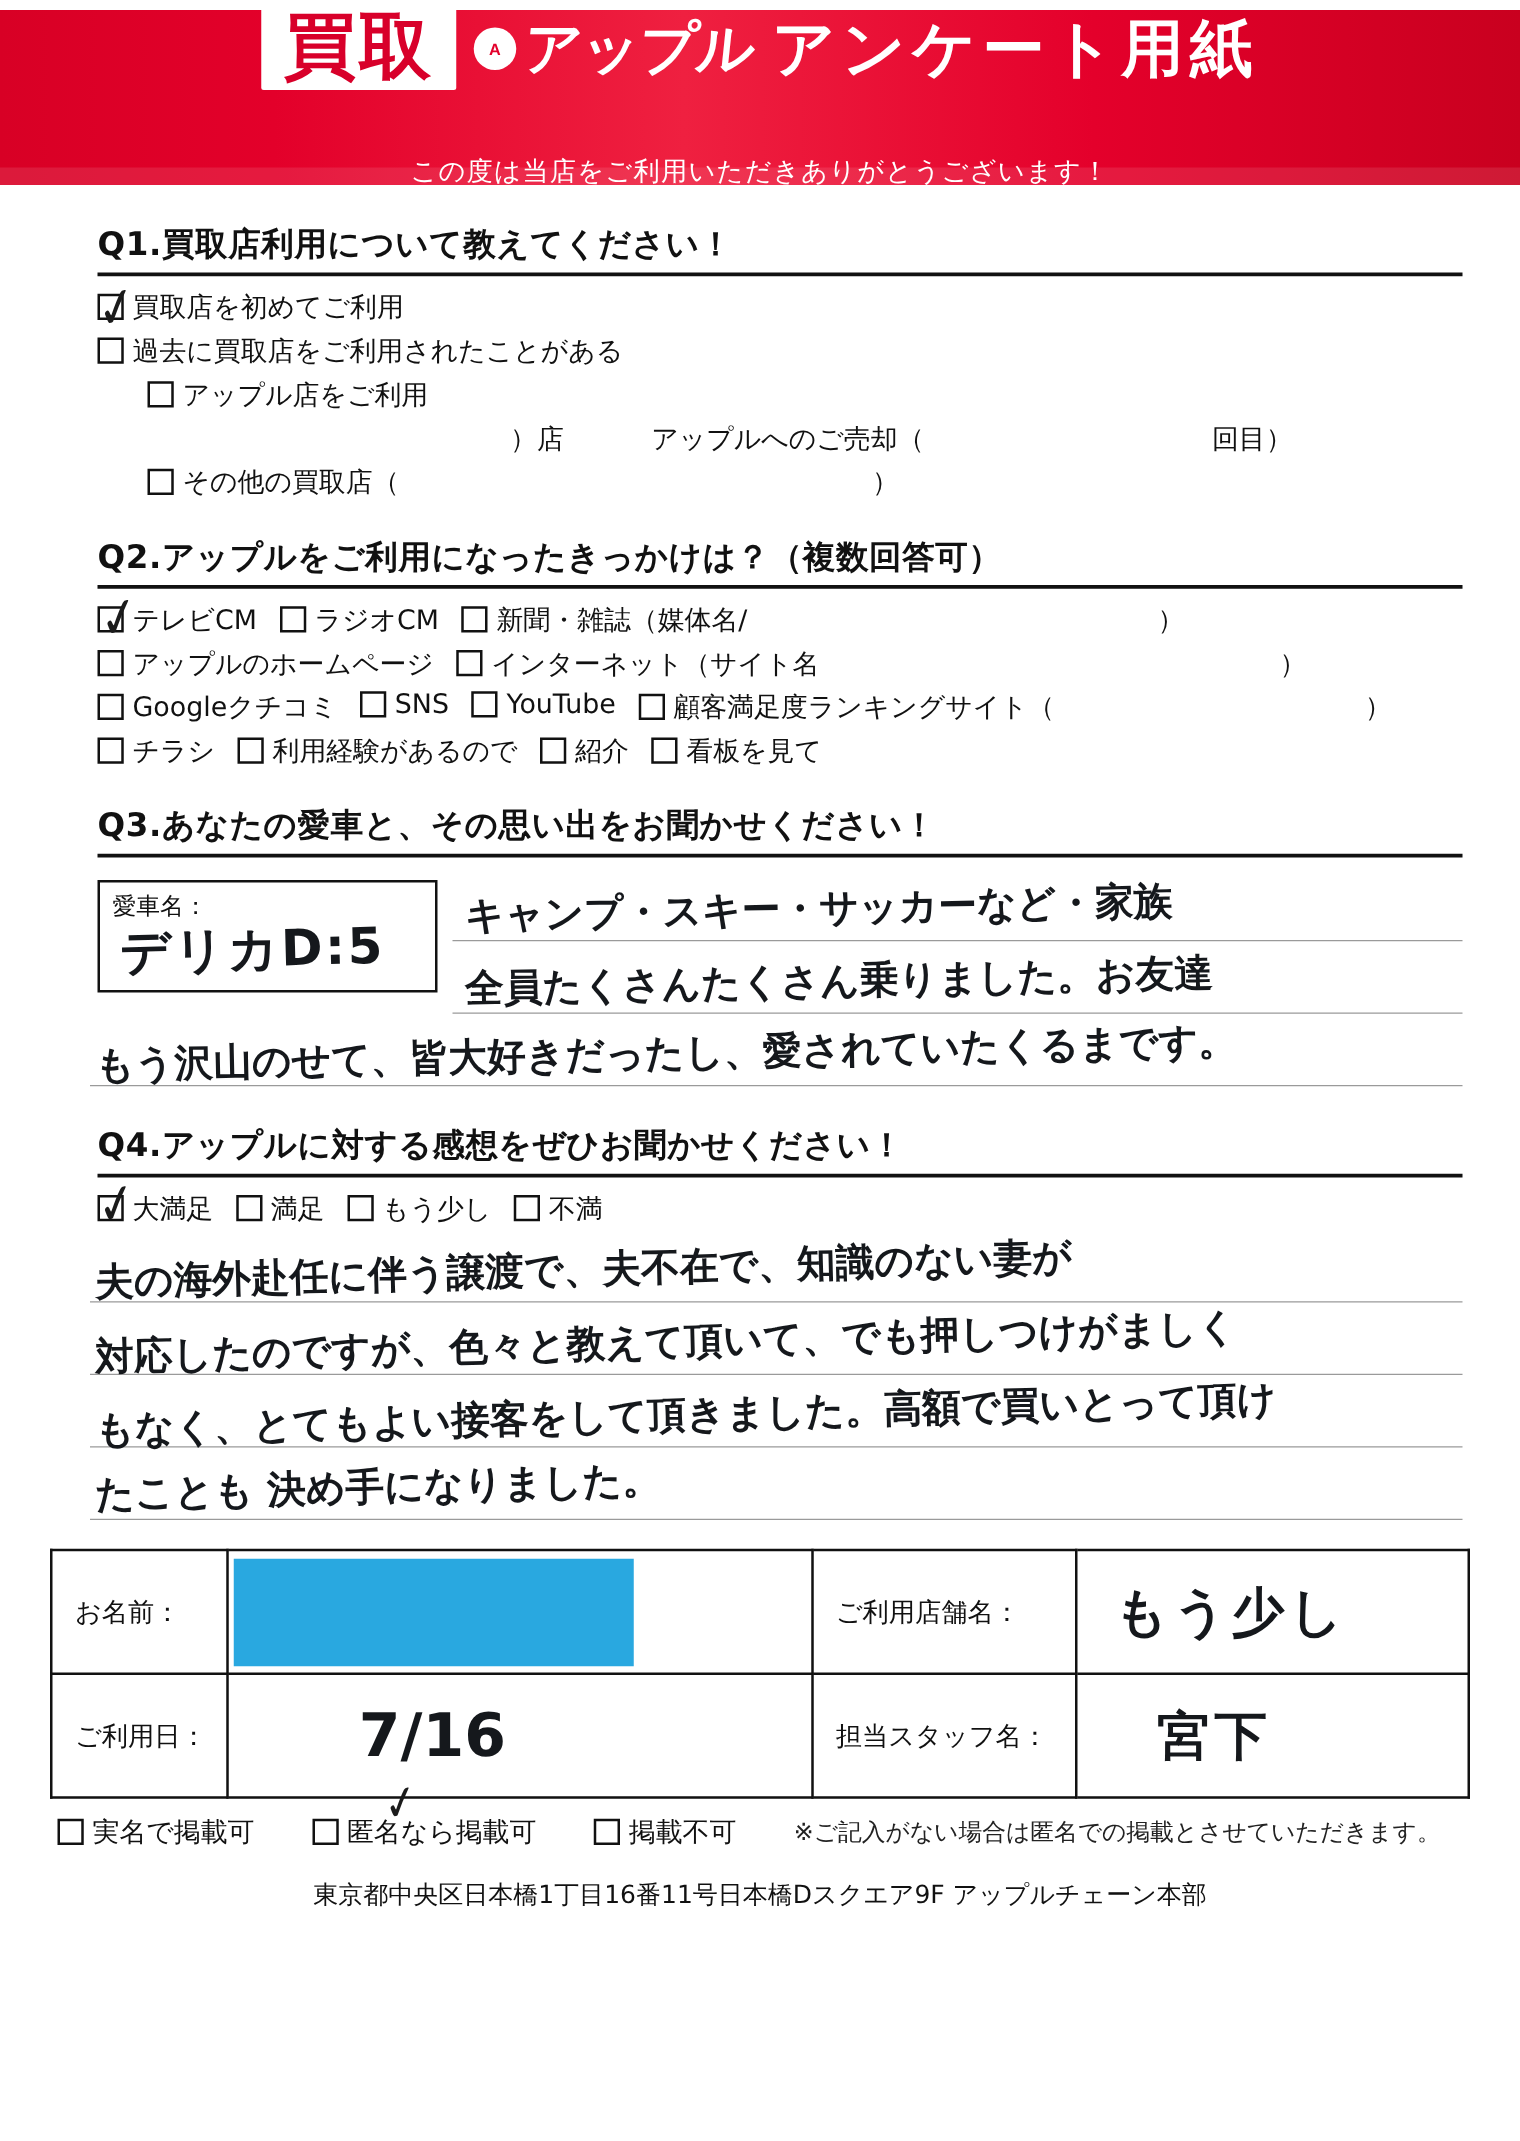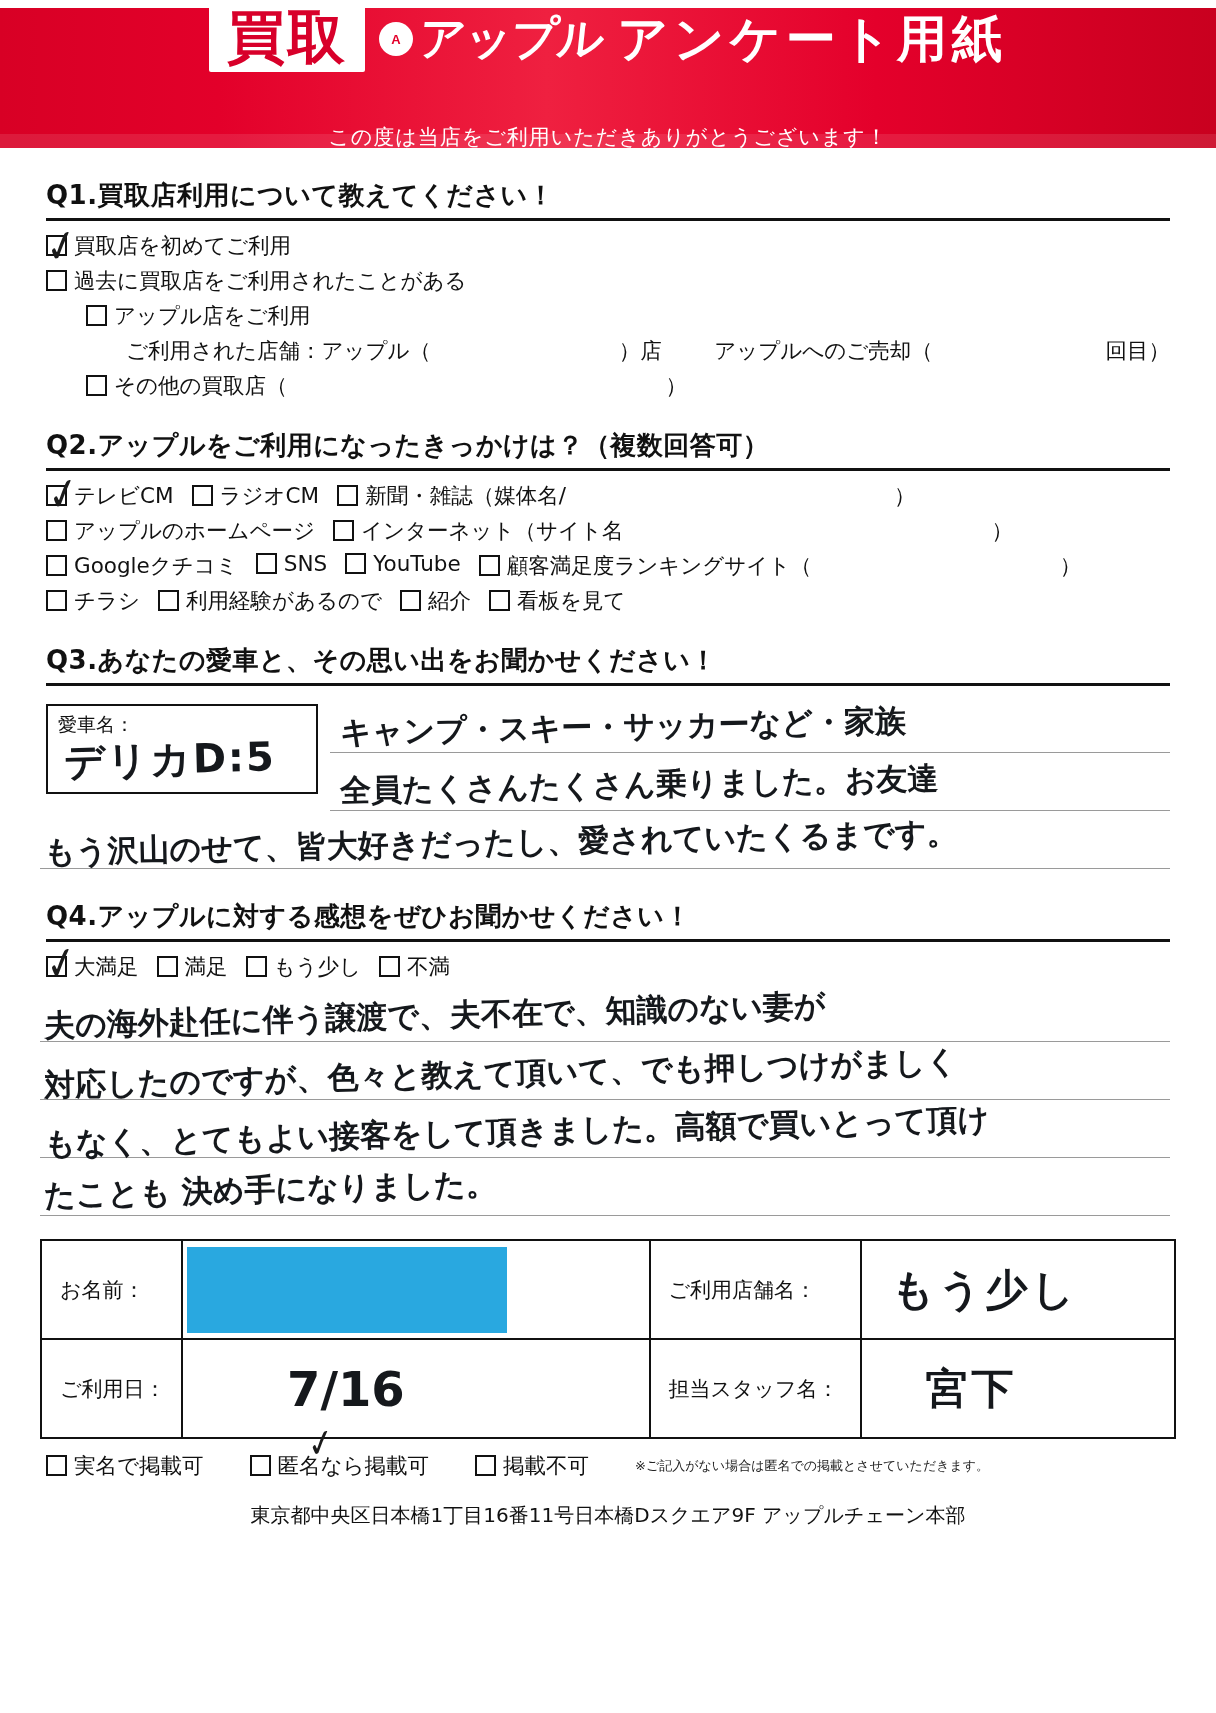--- a/index.html
+++ b/index.html
@@ -72,21 +72,21 @@
     position:absolute; left:0; top:148px; width:1216px;
   }
 
   .qtitle{
     font-size:26px; font-weight:bold; letter-spacing:0.5px;
     font-family:"DejaVu Sans", sans-serif;
     padding-bottom:5px;
     border-bottom:3px solid #111;
     margin: 0 46px;
   }
-  .section{ margin-top:28px; }
+  .section{ margin-top:28px;margin-left:32px; }
 
   .opts{ margin: 10px 46px 0 46px; font-family:"DejaVu Sans", sans-serif; font-size:21.5px; }
   .optrow{ display:flex; align-items:flex-start; flex-wrap:nowrap; margin-bottom:6px; white-space:nowrap;}
   .opt{ display:inline-flex; align-items:center; margin-right:18px; }
   .box{
     width:17px;height:17px;border:2px solid #111; display:inline-block;
     margin-right:7px; flex:none;
   }
   .indent1{ padding-left:40px; }
   .indent2{ padding-left:40px; }
@@ -141,21 +141,21 @@
   .redact{ width:320px;height:86px;background:#29a8e0; }
   .hval{ font-size:42px; }
 
   
   .footnote{
     margin:14px 46px 0 46px; font-size:21.5px;
     font-family:"DejaVu Sans", sans-serif;
   }
   .permrow{ margin:12px 46px 0 46px; display:flex; align-items:center; font-family:"DejaVu Sans", sans-serif; font-size:21.5px;}
   .permrow .opt{ margin-right:46px; }
-  .note{ font-size:13px; color:#222; }
+  .note{ font-size:19px; color:#222; }
   .address{
     margin-top:22px; text-align:center; font-size:20px;
     font-family:"DejaVu Sans", sans-serif;
   }
 </style>
 </head>
 <body>
 
 <div class="banner">
   <div class="banner-inner">
@@ -189,21 +189,20 @@
           <span>過去に買取店をご利用されたことがある</span>
         </span>
       </div>
       <div class="optrow indent1">
         <span class="opt">
           <span class="box"></span>
           <span>アップル店をご利用</span>
         </span>
       </div>
       <div class="optrow indent2" style="padding-left:80px;">
-        <span>ご利用された店舗：アップル（</span>
         <span class="fill" style="width:250px;"></span>
         <span>）店</span>
         <span style="display:inline-block;width:70px;"></span>
         <span>アップルへのご売却（</span>
         <span class="fill" style="width:230px;"></span>
         <span>回目）</span>
       </div>
       <div class="optrow indent1">
         <span class="opt">
           <span class="box"></span>

